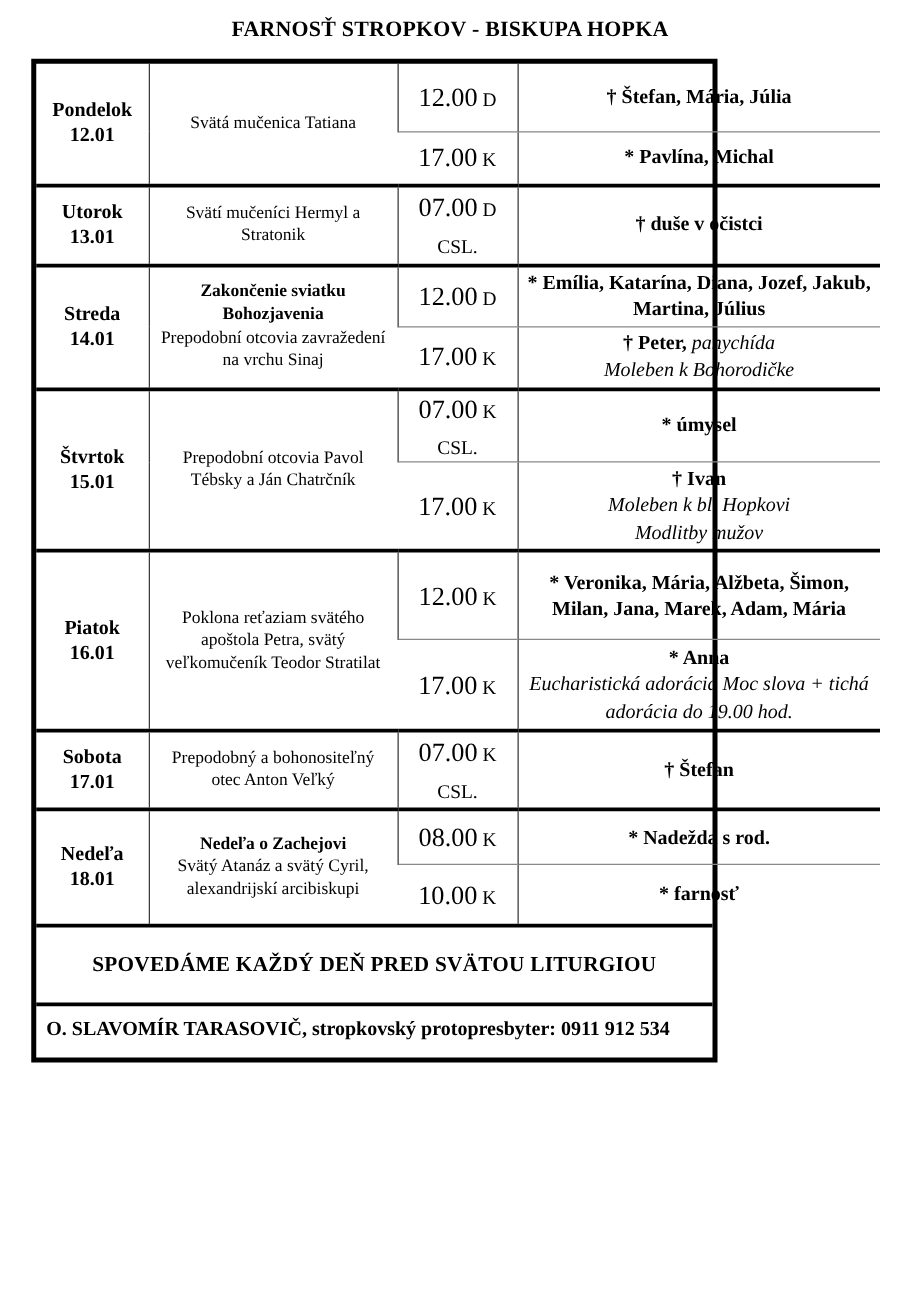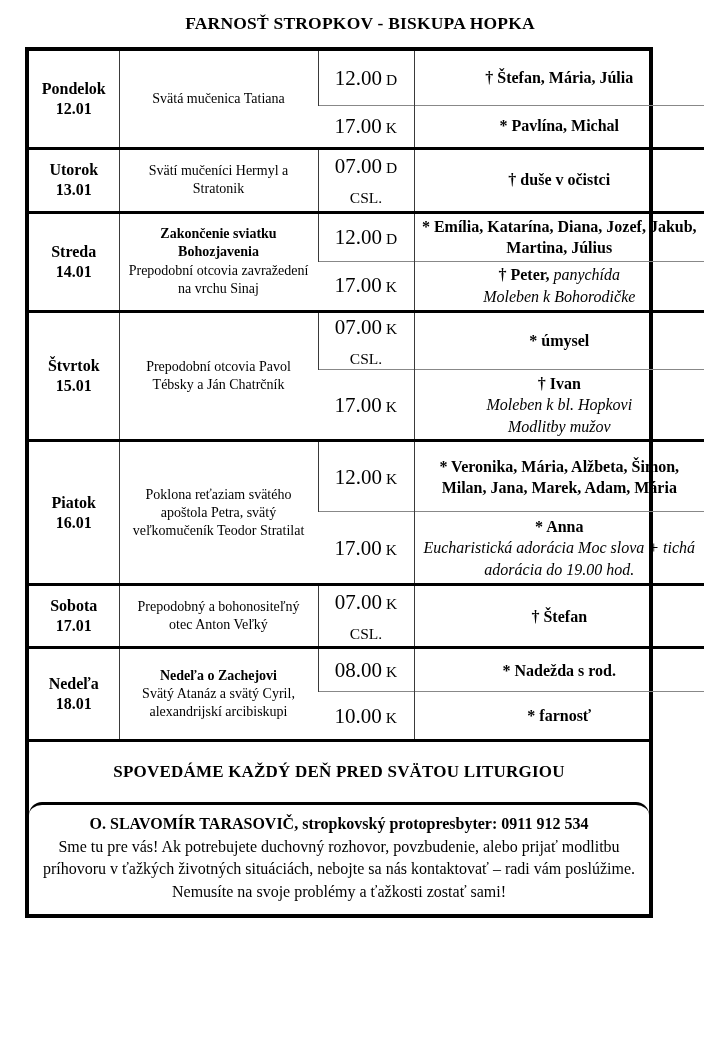--- a/index.html
+++ b/index.html
@@ -10,21 +10,21 @@
     -webkit-font-smoothing:antialiased;
   }
   .page { position:relative; width:720px; height:1040px; overflow:hidden; }
 
   .header { text-align:center; padding-top:13px; }
   .title   { font-size:17.5px; font-weight:bold; letter-spacing:.2px; }
   .subtitle{ font-size:17.5px; font-weight:bold; letter-spacing:.2px; margin-top:13px; }
 
   .doc {
     margin:13px 20px 0 25px;
-    width:628px;
+    width:549px;
     border:4px solid #000;
     box-sizing:border-box;
     font-family:Liberation Serif, serif;
   }
 
   table.sched { border-collapse:collapse; width:100%; table-layout:fixed; }
   table.sched td {
     border-left:1.5px solid #3a3a3a;
     vertical-align:middle;
     text-align:center;
@@ -46,23 +46,22 @@
   .seg-b { font-weight:bold; }
   .seg-i { font-style:italic; }
 
   .confession-row {
     border-top:3px solid #000;
     text-align:center; font-weight:bold; font-size:17px;
     padding:20px 4px; letter-spacing:.2px;
   }
   .contact-block {
     border-top:3px solid #000;
-    text-align:center; font-size:16px; line-height:1.42;
+    text-align:left; font-size:16px; line-height:1.42;
     padding:8px 8px 10px 8px;
-    border-radius:13px;
   }
   .contact-bold { font-weight:bold; }
 </style>
 </head>
 <body>
 
 <div class="page">
 
   <div class="header">
     <div class="title">FARNOSŤ STROPKOV - BISKUPA HOPKA</div>
@@ -231,17 +230,16 @@
               <div class="int-line"><span class="seg-b">* farnosť</span></div>
             </td>
           </tr>
         </tbody>
     </table>
 
     <div class="confession-row">SPOVEDÁME KAŽDÝ DEŇ PRED SVÄTOU LITURGIOU</div>
 
     <div class="contact-block">
       <div class="contact-bold">O. SLAVOMÍR TARASOVIČ, stropkovský protopresbyter: 0911 912 534</div>
-      <div>Sme tu pre vás! Ak potrebujete duchovný rozhovor, povzbudenie, alebo prijať modlitbu príhovoru v ťažkých životných situáciách, nebojte sa nás kontaktovať – radi vám poslúžime. Nemusíte na svoje problémy a ťažkosti zostať sami!</div>
     </div>
   </div>
 
 </div>
 
 </body></html>

